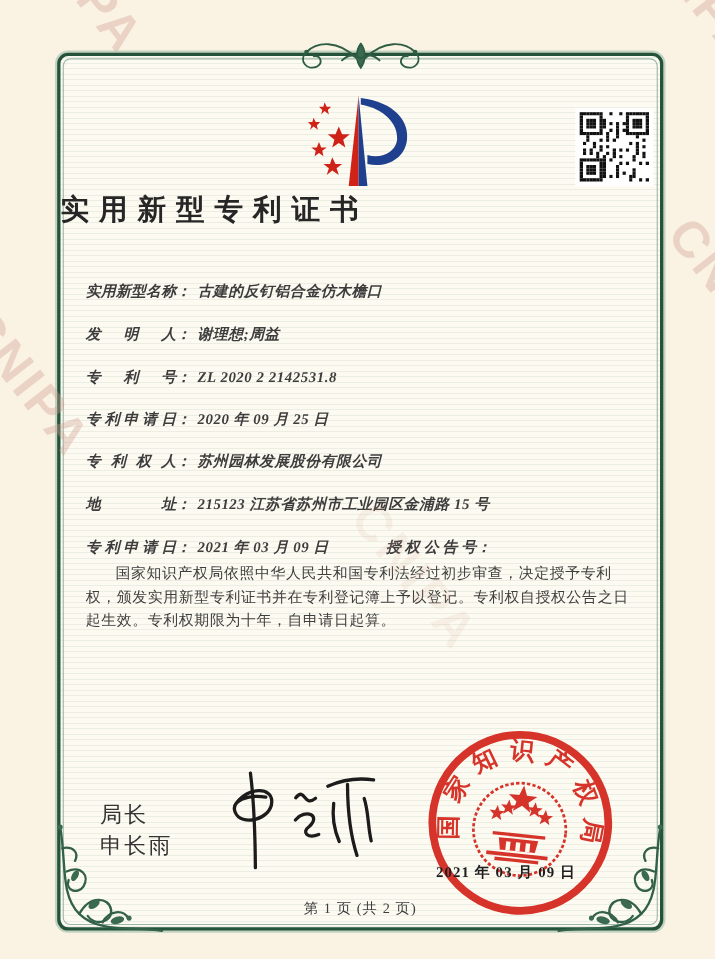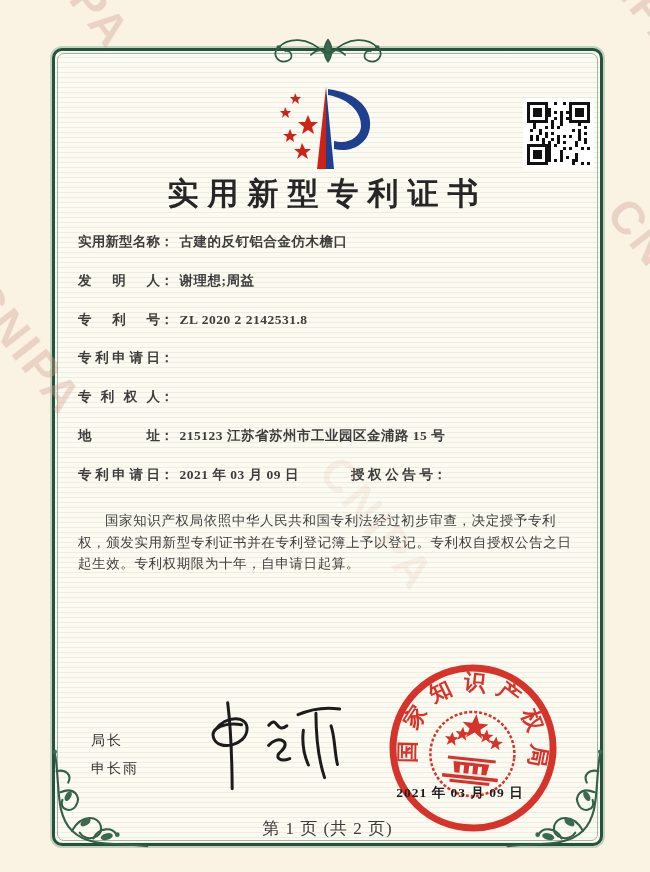--- a/index.html
+++ b/index.html
@@ -35,50 +35,50 @@
     letter-spacing:3px;color:#424242;
   }
   .logo{position:absolute;left:213px;top:34px;width:120px;height:90px;}
   .qr{
     position:absolute;left:468px;top:47px;background:#ffffff;padding:4px;
     display:grid;grid-template-columns:repeat(21,3px);grid-auto-rows:3px;
   }
   .qr i{background:#111;}
   .qr s{background:#fff;}
   .title{
-    position:absolute;left:0;top:122px;width:100%;text-align:center;
-    font-size:31px;font-weight:600;letter-spacing:9px;color:#262626;
-  }
-  
-  .fields{position:absolute;left:23px;top:180px;width:505px;}
+    position:absolute;left:0;top:122px;width:100%;
+    font-size:26px;font-weight:600;letter-spacing:9px;color:#262626;
+  }
+  
+  .fields{position:absolute;left:23px;top:203px;width:505px;font-style:italic;}
   .f-row{display:flex;line-height:22px;margin-bottom:16.8px;font-size:13.5px;font-weight:600;color:#3d3d3d;}
   .f-label{display:inline-block;width:82px;text-align:justify;text-align-last:justify;flex:none;}
   .f-colon{flex:none;margin-right:6px;}
   .f-value{letter-spacing:0.5px;}
   .grant-pair2{margin-left:52px;display:flex;}
   
   .paras{position:absolute;left:23px;top:459px;width:503px;font-size:13.5px;
     line-height:21.5px;letter-spacing:0.6px;color:#3e3e3e;}
   .paras p{margin:0 0 1px 0;text-indent:2em;}
   
   .officer{
-    position:absolute;left:36px;top:676px;font-family:Liberation Mono, monospace;
-    font-size:14px;font-weight:500;color:#333;line-height:28px;letter-spacing:2px;
+    position:absolute;left:36px;top:676px;font-family:Liberation Sans, sans-serif;
+    font-size:20px;font-weight:500;color:#333;line-height:28px;letter-spacing:2px;
   }
   .signature{position:absolute;left:143px;top:634px;width:150px;height:108px;}
   
   .seal{position:absolute;left:332px;top:611px;width:172px;height:172px;transform:rotate(6deg);opacity:0.93;}
   .seal-date{
     position:absolute;left:300px;top:733px;width:210px;text-align:center;
     font-size:13.5px;font-weight:600;color:#1d1d1d;letter-spacing:1px;z-index:4;
   }
   
   .page-info{
     position:absolute;left:0;top:766px;width:100%;text-align:center;
-    font-size:17px;color:#3c3c3c;letter-spacing:1px;
+    font-size:13px;color:#3c3c3c;letter-spacing:1px;
   }
   
   .orn-top{position:absolute;left:197px;top:-19px;width:152px;height:42px;}
   .orn-bl{position:absolute;left:-8px;bottom:-9px;width:106px;height:106px;}
   .orn-br{position:absolute;right:-8px;bottom:-9px;width:106px;height:106px;transform:scaleX(-1);}
 </style>
 </head>
 <body>
 
 <div class="wm-layer">
@@ -608,24 +608,26 @@
       <span class="f-value">谢理想;周益</span>
     </div>
     <div class="f-row">
       <span class="f-label">专利号</span>
         <span class="f-colon">：</span>
       <span class="f-value">ZL 2020 2 2142531.8</span>
     </div>
     <div class="f-row">
       <span class="f-label">专利申请日</span>
         <span class="f-colon">：</span>
+      <span class="f-value">2020 年 09 月 25 日</span>
     </div>
     <div class="f-row">
       <span class="f-label">专利权人</span>
         <span class="f-colon">：</span>
+      <span class="f-value">苏州园林发展股份有限公司</span>
     </div>
     <div class="f-row">
       <span class="f-label">地址</span>
         <span class="f-colon">：</span>
       <span class="f-value">215123 江苏省苏州市工业园区金浦路 15 号</span>
     </div>
     <div class="f-row">
       <span class="f-label">专利申请日</span>
         <span class="f-colon">：</span>
       <span class="f-value">2021 年 03 月 09 日</span>

